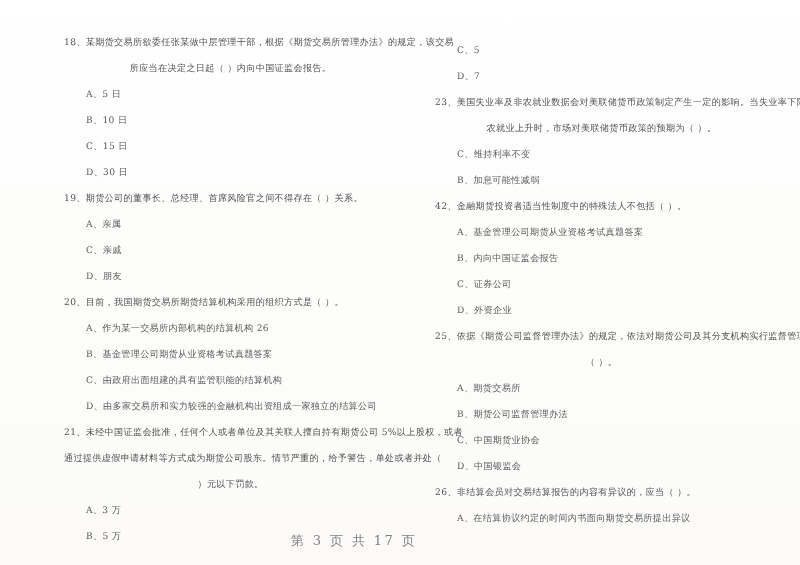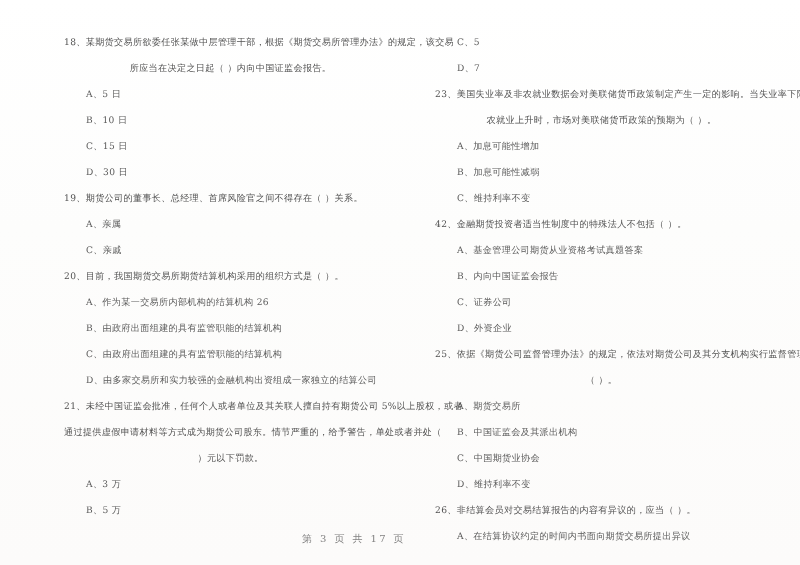--- a/index.html
+++ b/index.html
@@ -34,21 +34,21 @@
     width: 800px;
     height: 490px;
     display: flex;
     flex-direction: row;
   }
   .col {
     width: 333px;
     display: block;
   }
   .col-left  { margin-left: 64px; }
-  .col-right { margin-left: 38px; }
+  .col-right { margin-left: 38px; margin-top: 8px; }
 
   .q-block { margin: 0; }
 
   .line {
     font-size: 9.1px;
     line-height: 26px;
     height: 26px;
     letter-spacing: 0.35px;
     white-space: nowrap;
     color: #454545;
@@ -62,21 +62,21 @@
   
   .line { opacity: 0.88; }
   .q-block .stem, .q-block .stem-cont { opacity: 0.93; }
 
   .footer {
     position: absolute;
     left: 0;
     top: 532px;
     width: 708px;
     text-align: center;
-    font-size: 10px;
+    font-size: 13px;
     letter-spacing: 2.4px;
     color: #6c6c6c;
     opacity: 0.85;
     white-space: nowrap;
   }
 </style>
 </head>
 <body>
 
 <div class="page">
@@ -92,26 +92,27 @@
         <div class="line opt">A、5 日</div>
         <div class="line opt">B、10 日</div>
         <div class="line opt">C、15 日</div>
         <div class="line opt">D、30 日</div>
       </div>
 
       <div class="q-block">
         <div class="line stem">19、期货公司的董事长、总经理、首席风险官之间不得存在（    ）关系。</div>
         <div class="line opt">A、亲属</div>
         <div class="line opt">C、亲戚</div>
+        <div class="line opt">D、朋友</div>
       </div>
 
       <div class="q-block">
         <div class="line stem">20、目前，我国期货交易所期货结算机构采用的组织方式是（    ）。</div>
         <div class="line opt">A、作为某一交易所内部机构的结算机构 26</div>
-        <div class="line opt">B、由政府出面组建的具有监管职能的结算机构</div>
+        <div class="line opt">B、基金管理公司期货从业资格考试真题答案</div>
         <div class="line opt">C、由政府出面组建的具有监管职能的结算机构</div>
         <div class="line opt">D、由多家交易所和实力较强的金融机构出资组成一家独立的结算公司</div>
       </div>
 
       <div class="q-block">
         <div class="line stem">21、未经中国证监会批准，任何个人或者单位及其关联人擅自持有期货公司 5%以上股权，或者</div>
         <div class="line stem-cont">通过提供虚假申请材料等方式成为期货公司股东。情节严重的，给予警告，单处或者并处（</div>
         <div class="line stem-cont">）元以下罚款。</div>
         <div class="line opt">A、3 万</div>
         <div class="line opt">B、5 万</div>
@@ -123,40 +124,39 @@
     <div class="col col-right">
 
       <div class="q-block">
         <div class="line opt">C、5</div>
         <div class="line opt">D、7</div>
       </div>
 
       <div class="q-block">
         <div class="line stem">23、美国失业率及非农就业数据会对美联储货币政策制定产生一定的影响。当失业率下降，非</div>
         <div class="line stem-cont">农就业上升时，市场对美联储货币政策的预期为（    ）。</div>
-        <div class="line opt">A、加息可能性增加</div>
+        <div class="line opt">C、维持利率不变</div>
         <div class="line opt">B、加息可能性减弱</div>
-        <div class="line opt">C、维持利率不变</div>
       </div>
 
       <div class="q-block">
         <div class="line stem">42、金融期货投资者适当性制度中的特殊法人不包括（    ）。</div>
         <div class="line opt">A、基金管理公司期货从业资格考试真题答案</div>
         <div class="line opt">B、内向中国证监会报告</div>
         <div class="line opt">C、证券公司</div>
         <div class="line opt">D、外资企业</div>
       </div>
 
       <div class="q-block">
         <div class="line stem">25、依据《期货公司监督管理办法》的规定，依法对期货公司及其分支机构实行监督管理的是</div>
         <div class="line stem-cont">（    ）。</div>
         <div class="line opt">A、期货交易所</div>
-        <div class="line opt">B、中国证监会及其派出机构</div>
+        <div class="line opt">B、期货公司监督管理办法</div>
         <div class="line opt">C、中国期货业协会</div>
-        <div class="line opt">D、维持利率不变</div>
+        <div class="line opt">D、中国银监会</div>
       </div>
 
       <div class="q-block">
         <div class="line stem">26、非结算会员对交易结算报告的内容有异议的，应当（    ）。</div>
         <div class="line opt">A、在结算协议约定的时间内书面向期货交易所提出异议</div>
 
       </div>
 
     </div>
 

